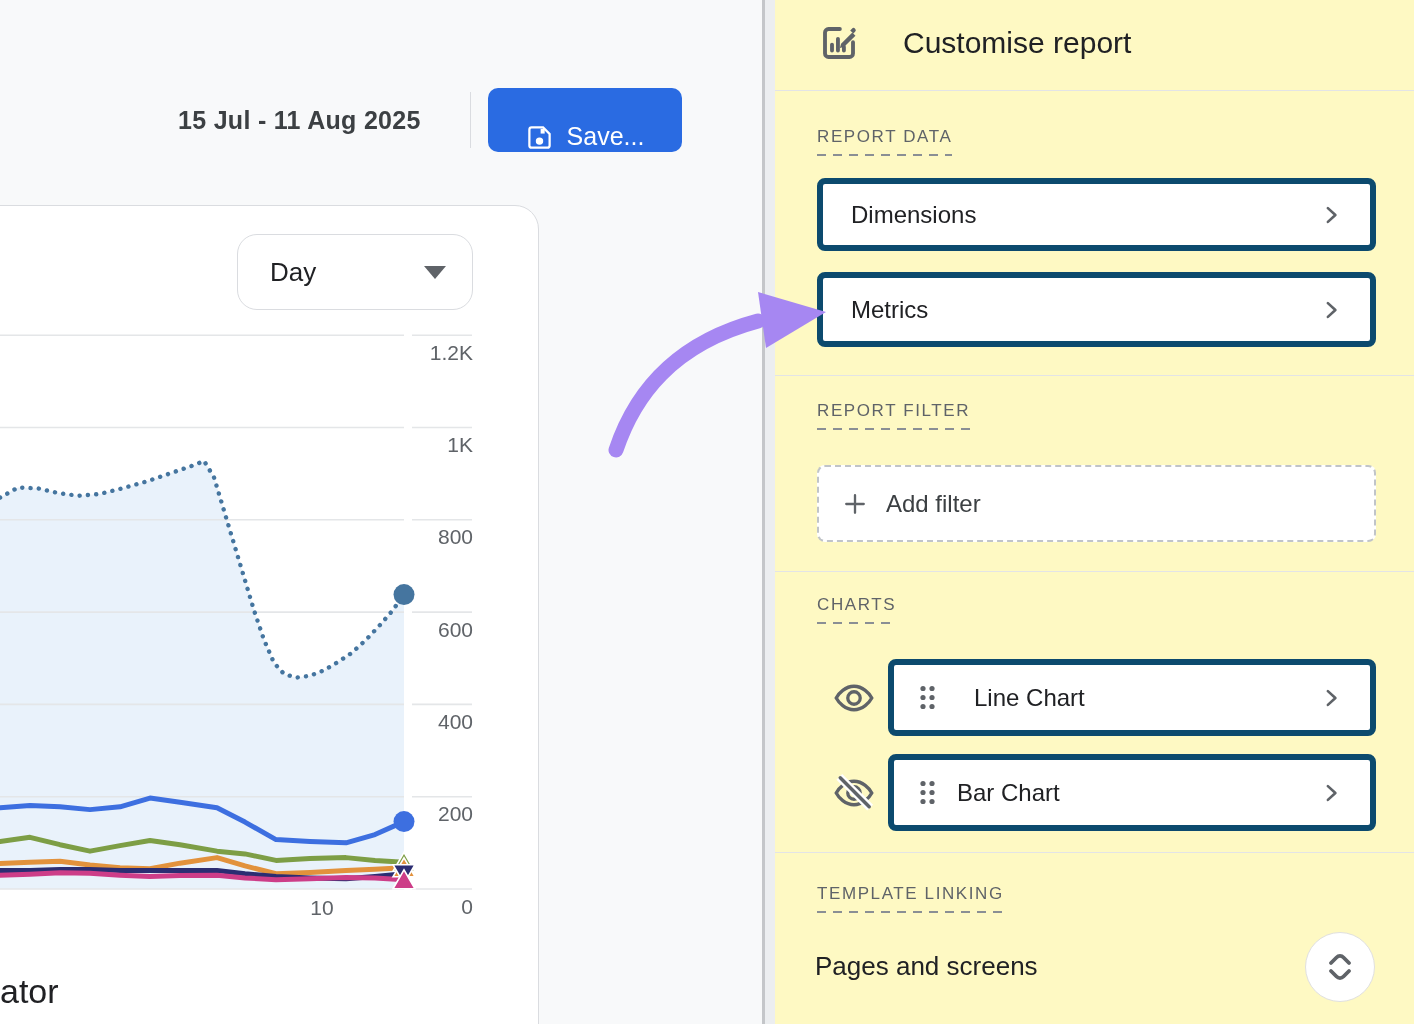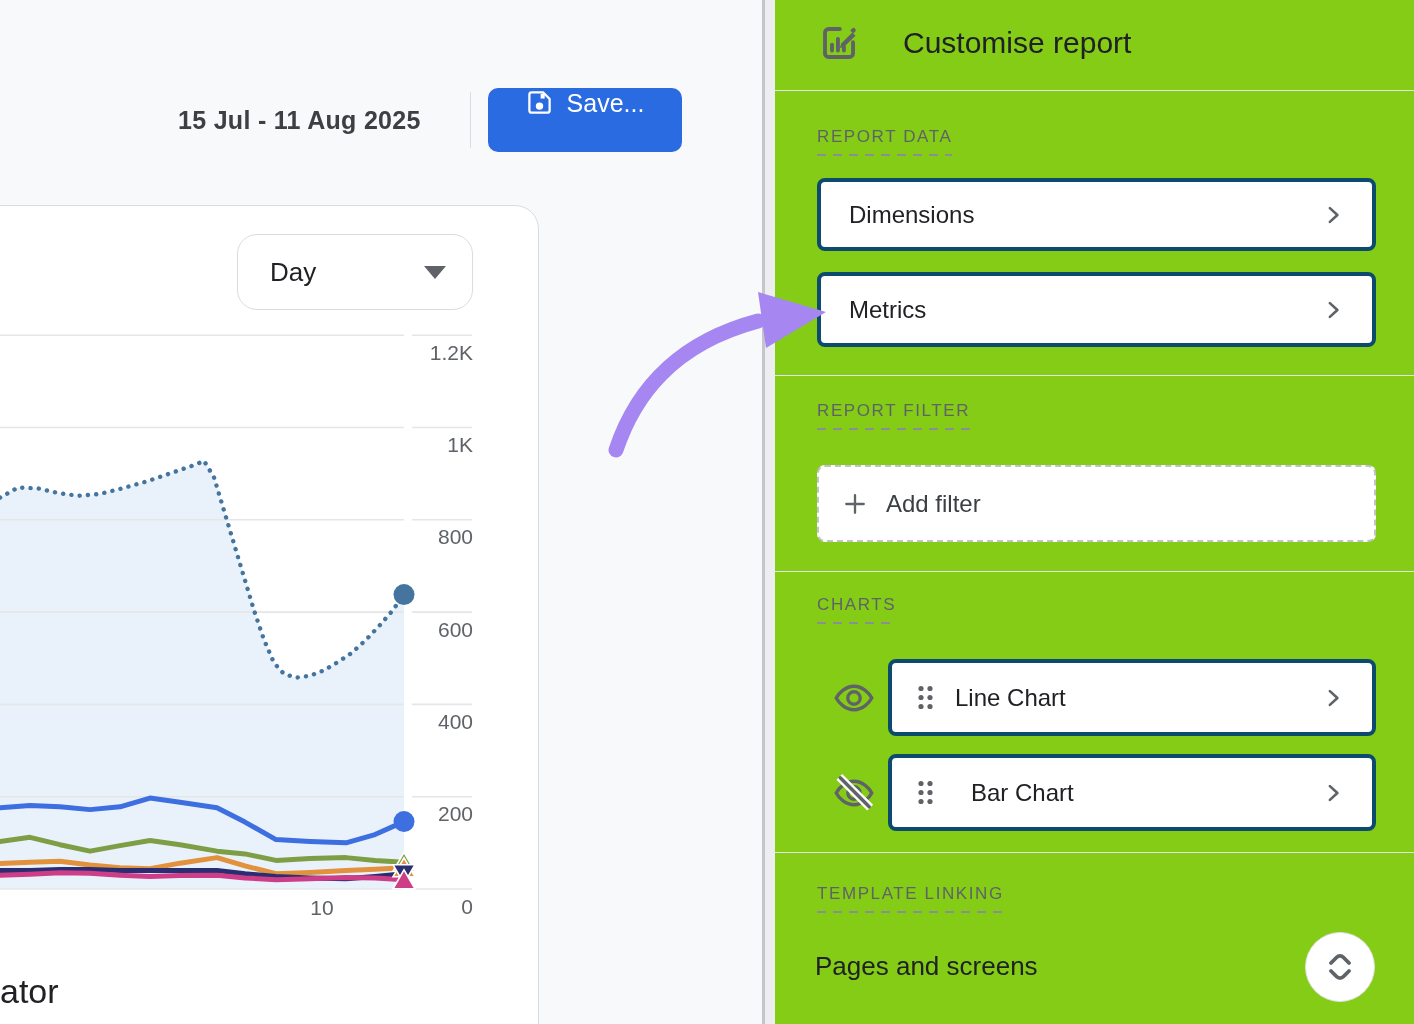--- a/index.html
+++ b/index.html
@@ -7,50 +7,50 @@
          background:#f8f9fa;font-family:"Liberation Sans",sans-serif;color:#202124;}
 
   
   .chip{position:absolute;left:22px;top:97px;height:47px;padding:0 18px;
         background:#f1f2f4;border-radius:4px;display:flex;align-items:center;
         font-size:21px;color:#202124;}
   .daterange{position:absolute;left:178px;top:97px;height:47px;display:flex;align-items:center;
         font-size:25px;font-weight:bold;color:#3c4043;letter-spacing:.3px;}
   .vdiv{position:absolute;left:470px;top:92px;width:1px;height:56px;background:#dadce0;}
   .save-btn{position:absolute;left:488px;top:88px;width:194px;height:64px;border:none;
-        background:#2a6be2;border-radius:10px;display:flex;align-items:flex-start;justify-content:center;
+        background:#2a6be2;border-radius:10px;display:flex;align-items:flex-end;justify-content:center;
         gap:14px;cursor:pointer;}
   .save-btn span{color:#fff;font-size:25px;font-family:"Liberation Sans",sans-serif;}
 
   
   .chart-card{position:absolute;left:-30px;top:205px;width:567px;height:850px;
         background:#fff;border:1px solid #dadce0;border-radius:24px;}
   .interval-select{position:absolute;left:237px;top:234px;width:236px;height:76px;
         border:1px solid #dadce0;border-radius:20px;background:#fff;display:flex;
         align-items:center;padding:0 26px 0 32px;box-sizing:border-box;cursor:pointer;z-index:3;}
   .interval-select .val{font-size:26px;color:#202124;}
   .caret{margin-left:auto;width:0;height:0;border-left:11px solid transparent;
         border-right:11px solid transparent;border-top:13px solid #5f6368;}
   #chart-svg{position:absolute;left:0;top:205px;z-index:2;pointer-events:none;}
   .chart-footer{position:absolute;left:0px;top:972px;font-size:34px;color:#202124;z-index:3;}
 
   
   .scroll-strip{position:absolute;left:762px;top:0;width:13px;height:1024px;
         background:#eceef0;border-left:3px solid #c4c6c9;box-sizing:border-box;z-index:4;}
 
   
-  .panel{position:absolute;left:775px;top:0;width:639px;height:1024px;background:#84cc16;z-index:4;}
+  .panel{position:absolute;left:775px;top:0;width:639px;height:1024px;background:#fef9c3;z-index:4;}
   .panel .hdr-icon{position:absolute;left:43px;top:22px;}
   .panel .title{position:absolute;left:128px;top:26px;font-size:30px;color:#202124;}
   .divider{position:absolute;left:0;width:639px;height:1px;background:#e3e4e6;}
   .sec-label{position:absolute;left:42px;font-size:17px;font-weight:500;letter-spacing:1.6px;
         color:#5f6368;display:inline-block;}
   .sec-label::after{content:"";display:block;margin-top:7px;height:2px;
         background:repeating-linear-gradient(90deg,#8a8f94 0 9px,transparent 9px 16px);}
-  .row-box{position:absolute;left:42px;width:559px;border:4px solid #0c4a6e;border-radius:8px;
+  .row-box{position:absolute;left:42px;width:559px;border:6px solid #0c4a6e;border-radius:8px;
         background:#fff;display:flex;align-items:center;box-sizing:border-box;cursor:pointer;}
   .row-box .lbl{font-size:24px;color:#202124;}
   .row-box .chev{margin-left:auto;}
   .dashed-box{border:2px dashed #c0c4c9;}
   .chart-row-box{left:113px;width:488px;}
   .eye-btn{position:absolute;left:57px;width:44px;height:44px;background:none;border:none;
         padding:0;cursor:pointer;}
   .pages-lbl{position:absolute;left:40px;top:951px;font-size:26px;font-weight:400;color:#202124;}
   .circle-btn{position:absolute;left:530px;top:932px;width:70px;height:70px;border-radius:50%;
         border:1px solid #e0e0e0;background:#fff;display:flex;align-items:center;
@@ -166,21 +166,21 @@
     <div class="divider" style="top:571px"></div>
 
     <div class="sec-label" style="top:595px">CHARTS</div>
 
     <button class="eye-btn" style="top:676px">
       <svg width="44" height="44" viewBox="0 0 24 24">
         <path d="M12 5.6 C7.3 5.6 3.6 9.5 2.3 12 c1.3 2.5 5 6.4 9.7 6.4 s8.4-3.9 9.7-6.4 C20.4 9.5 16.7 5.6 12 5.6 z" fill="none" stroke="#5f6368" stroke-width="1.8"></path>
         <circle cx="12" cy="12" r="3.4" fill="none" stroke="#5f6368" stroke-width="1.8"></circle>
       </svg>
     </button>
-    <div class="row-box chart-row-box" style="top:659px;height:77px;padding:0 24px 0 24px;gap:20px">
+    <div class="row-box chart-row-box" style="top:659px;height:77px;padding:0 24px 0 24px;gap:37px">
       <svg width="19" height="29" viewBox="0 0 19 29">
         <g fill="#5f6368">
           <circle cx="5" cy="5.5" r="2.6"></circle>
             <circle cx="14" cy="5.5" r="2.6"></circle>
           <circle cx="5" cy="14.5" r="2.6"></circle>
             <circle cx="14" cy="14.5" r="2.6"></circle>
           <circle cx="5" cy="23.5" r="2.6"></circle>
             <circle cx="14" cy="23.5" r="2.6"></circle>
         </g>
       </svg>
@@ -191,21 +191,21 @@
     </div>
 
     <button class="eye-btn" style="top:771px">
       <svg width="44" height="44" viewBox="0 0 24 24">
         <path d="M12 5.6 C7.3 5.6 3.6 9.5 2.3 12 c1.3 2.5 5 6.4 9.7 6.4 s8.4-3.9 9.7-6.4 C20.4 9.5 16.7 5.6 12 5.6 z" fill="none" stroke="#5f6368" stroke-width="1.8"></path>
         <circle cx="12" cy="12" r="3.4" fill="none" stroke="#5f6368" stroke-width="1.8"></circle>
         <path d="M4 3.2 L20.8 20" stroke="#fff" stroke-width="4.5"></path>
         <path d="M4.5 3.7 L20.3 19.5" stroke="#5f6368" stroke-width="1.9" stroke-linecap="round"></path>
       </svg>
     </button>
-    <div class="row-box chart-row-box" style="top:754px;height:77px;padding:0 24px 0 24px;gap:36px">
+    <div class="row-box chart-row-box" style="top:754px;height:77px;padding:0 24px 0 24px;gap:20px">
       <svg width="19" height="29" viewBox="0 0 19 29">
         <g fill="#5f6368">
           <circle cx="5" cy="5.5" r="2.6"></circle>
             <circle cx="14" cy="5.5" r="2.6"></circle>
           <circle cx="5" cy="14.5" r="2.6"></circle>
             <circle cx="14" cy="14.5" r="2.6"></circle>
           <circle cx="5" cy="23.5" r="2.6"></circle>
             <circle cx="14" cy="23.5" r="2.6"></circle>
         </g>
       </svg>

